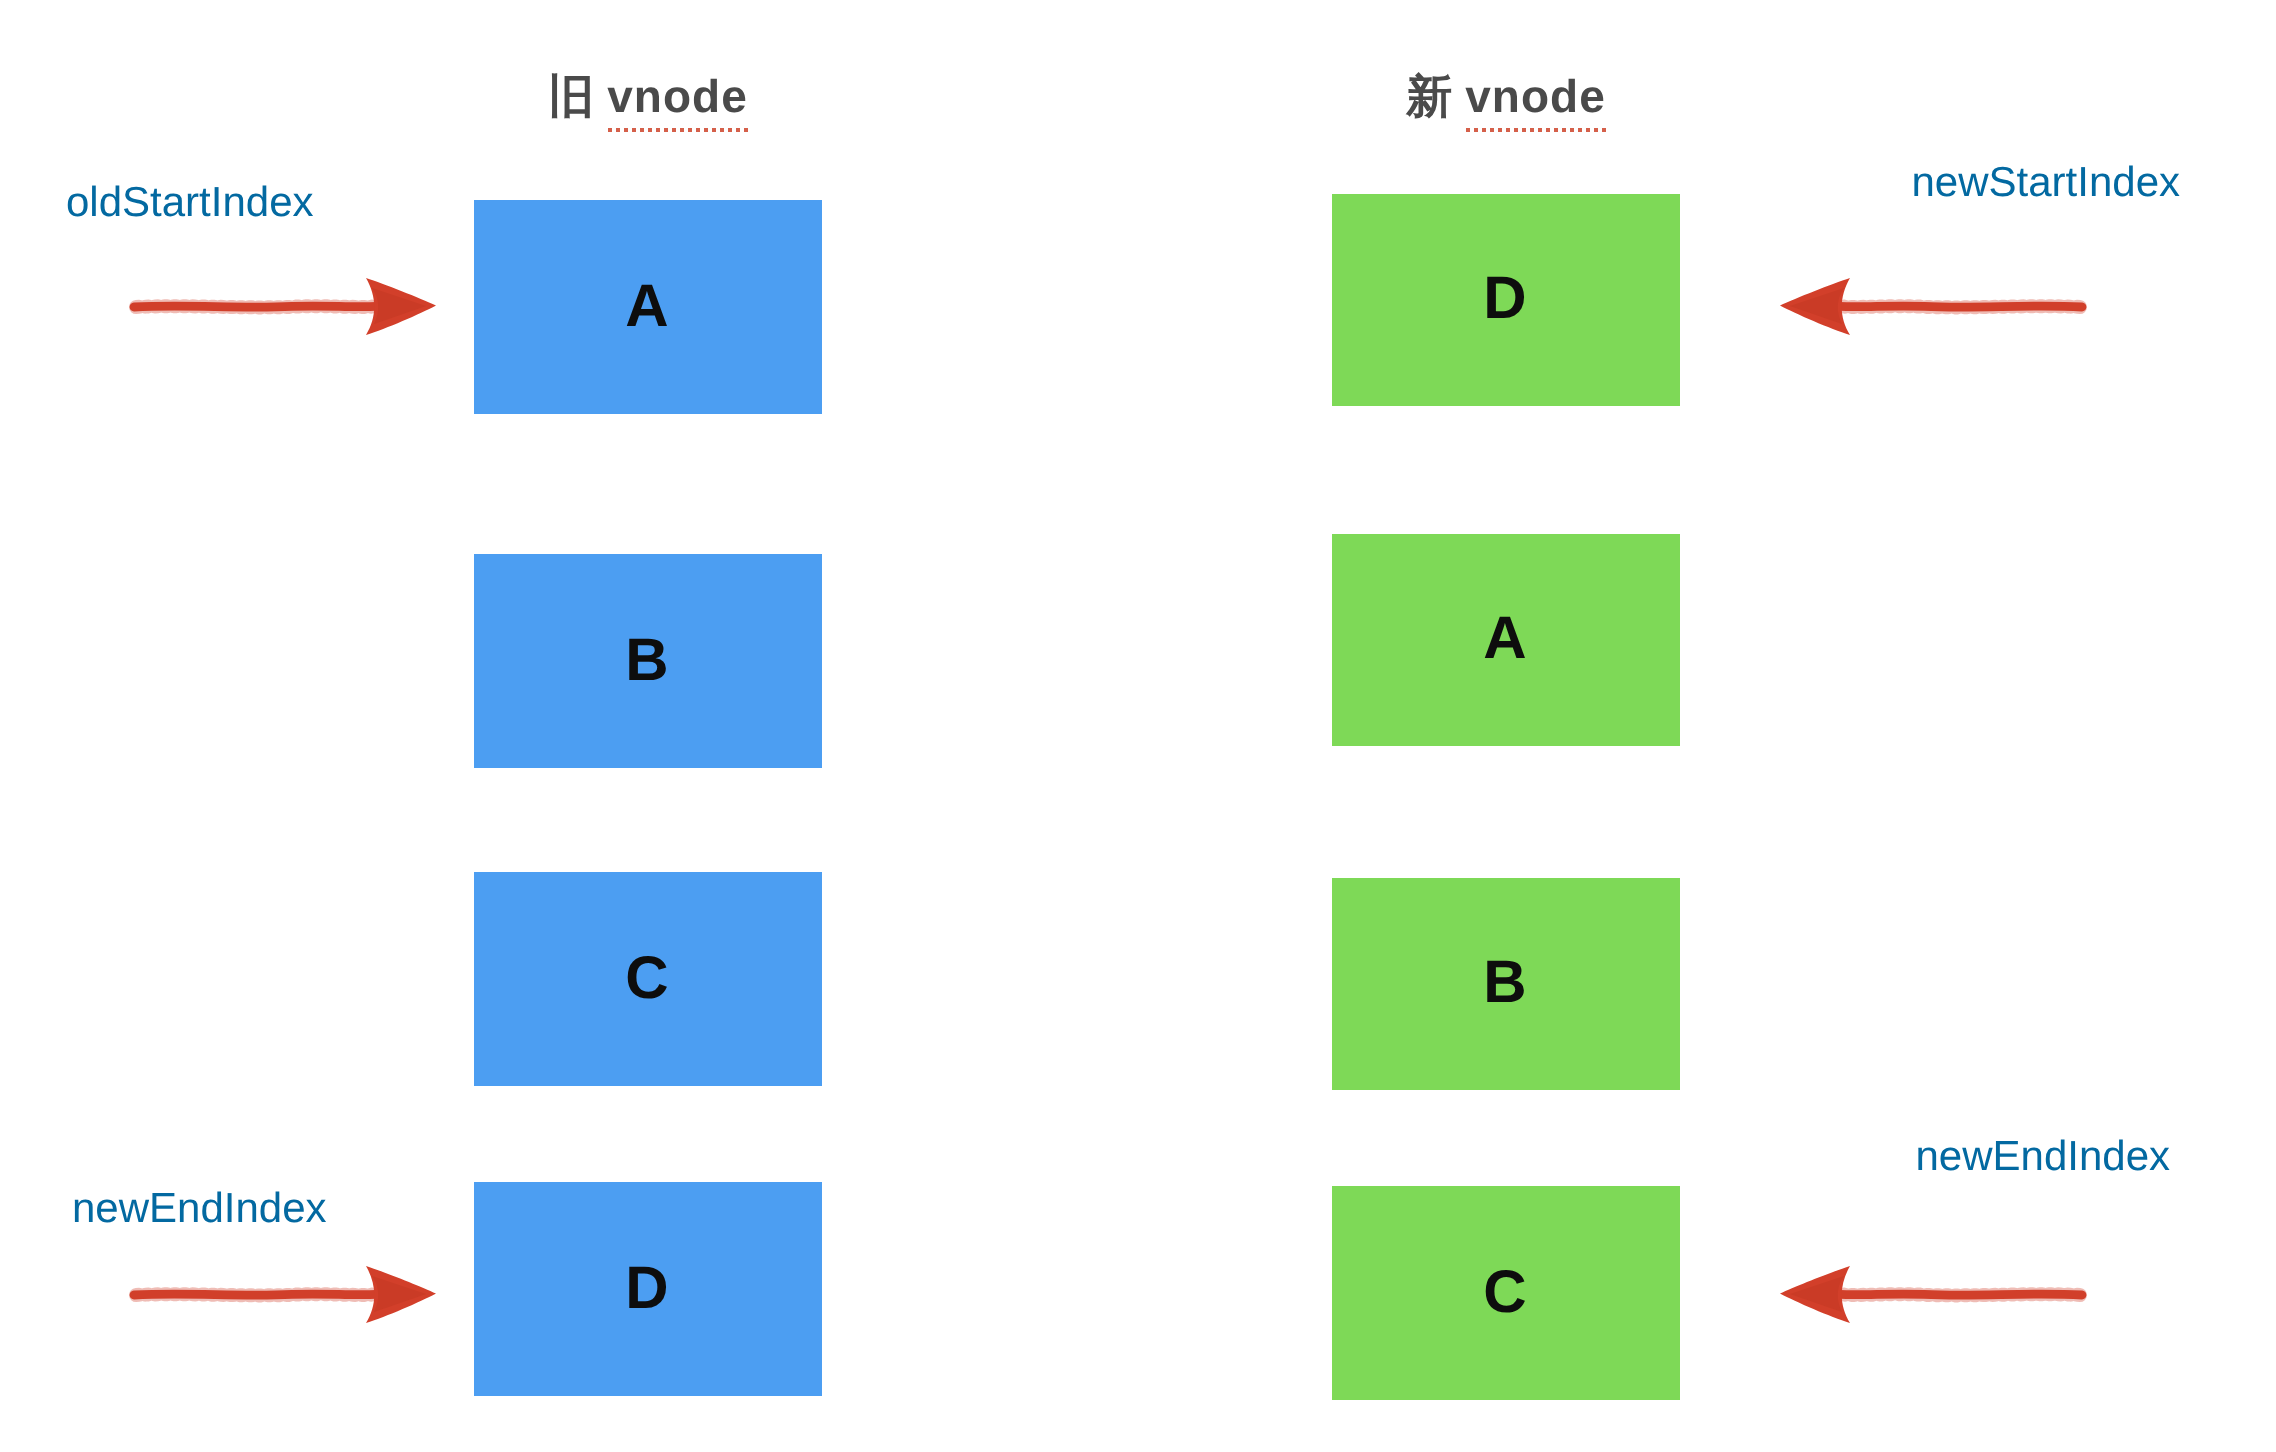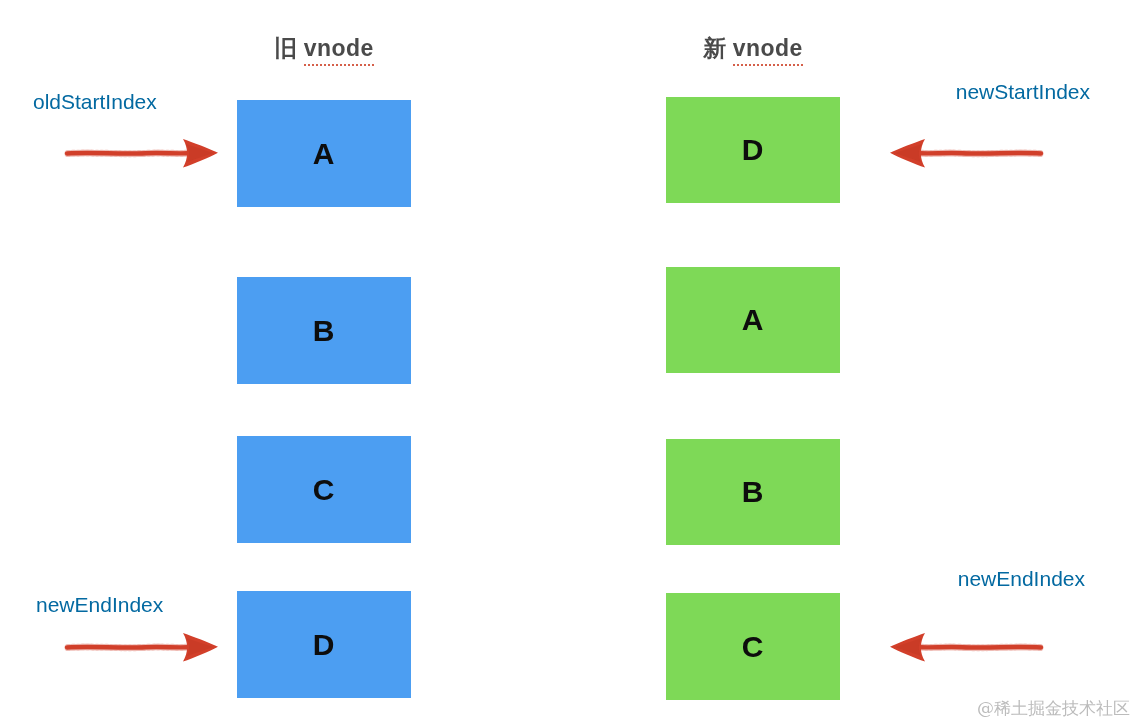--- a/index.html
+++ b/index.html
@@ -136,15 +136,14 @@
   <div class="vbox new new-a">
     <span class="letter">A</span>
   </div>
   <div class="vbox new new-b">
     <span class="letter">B</span>
   </div>
   <div class="vbox new new-c">
     <span class="letter">C</span>
   </div>
 
-  <div class="watermark">@稀土掘金技术社区</div>
 
 </div>
 
 </body></html>

